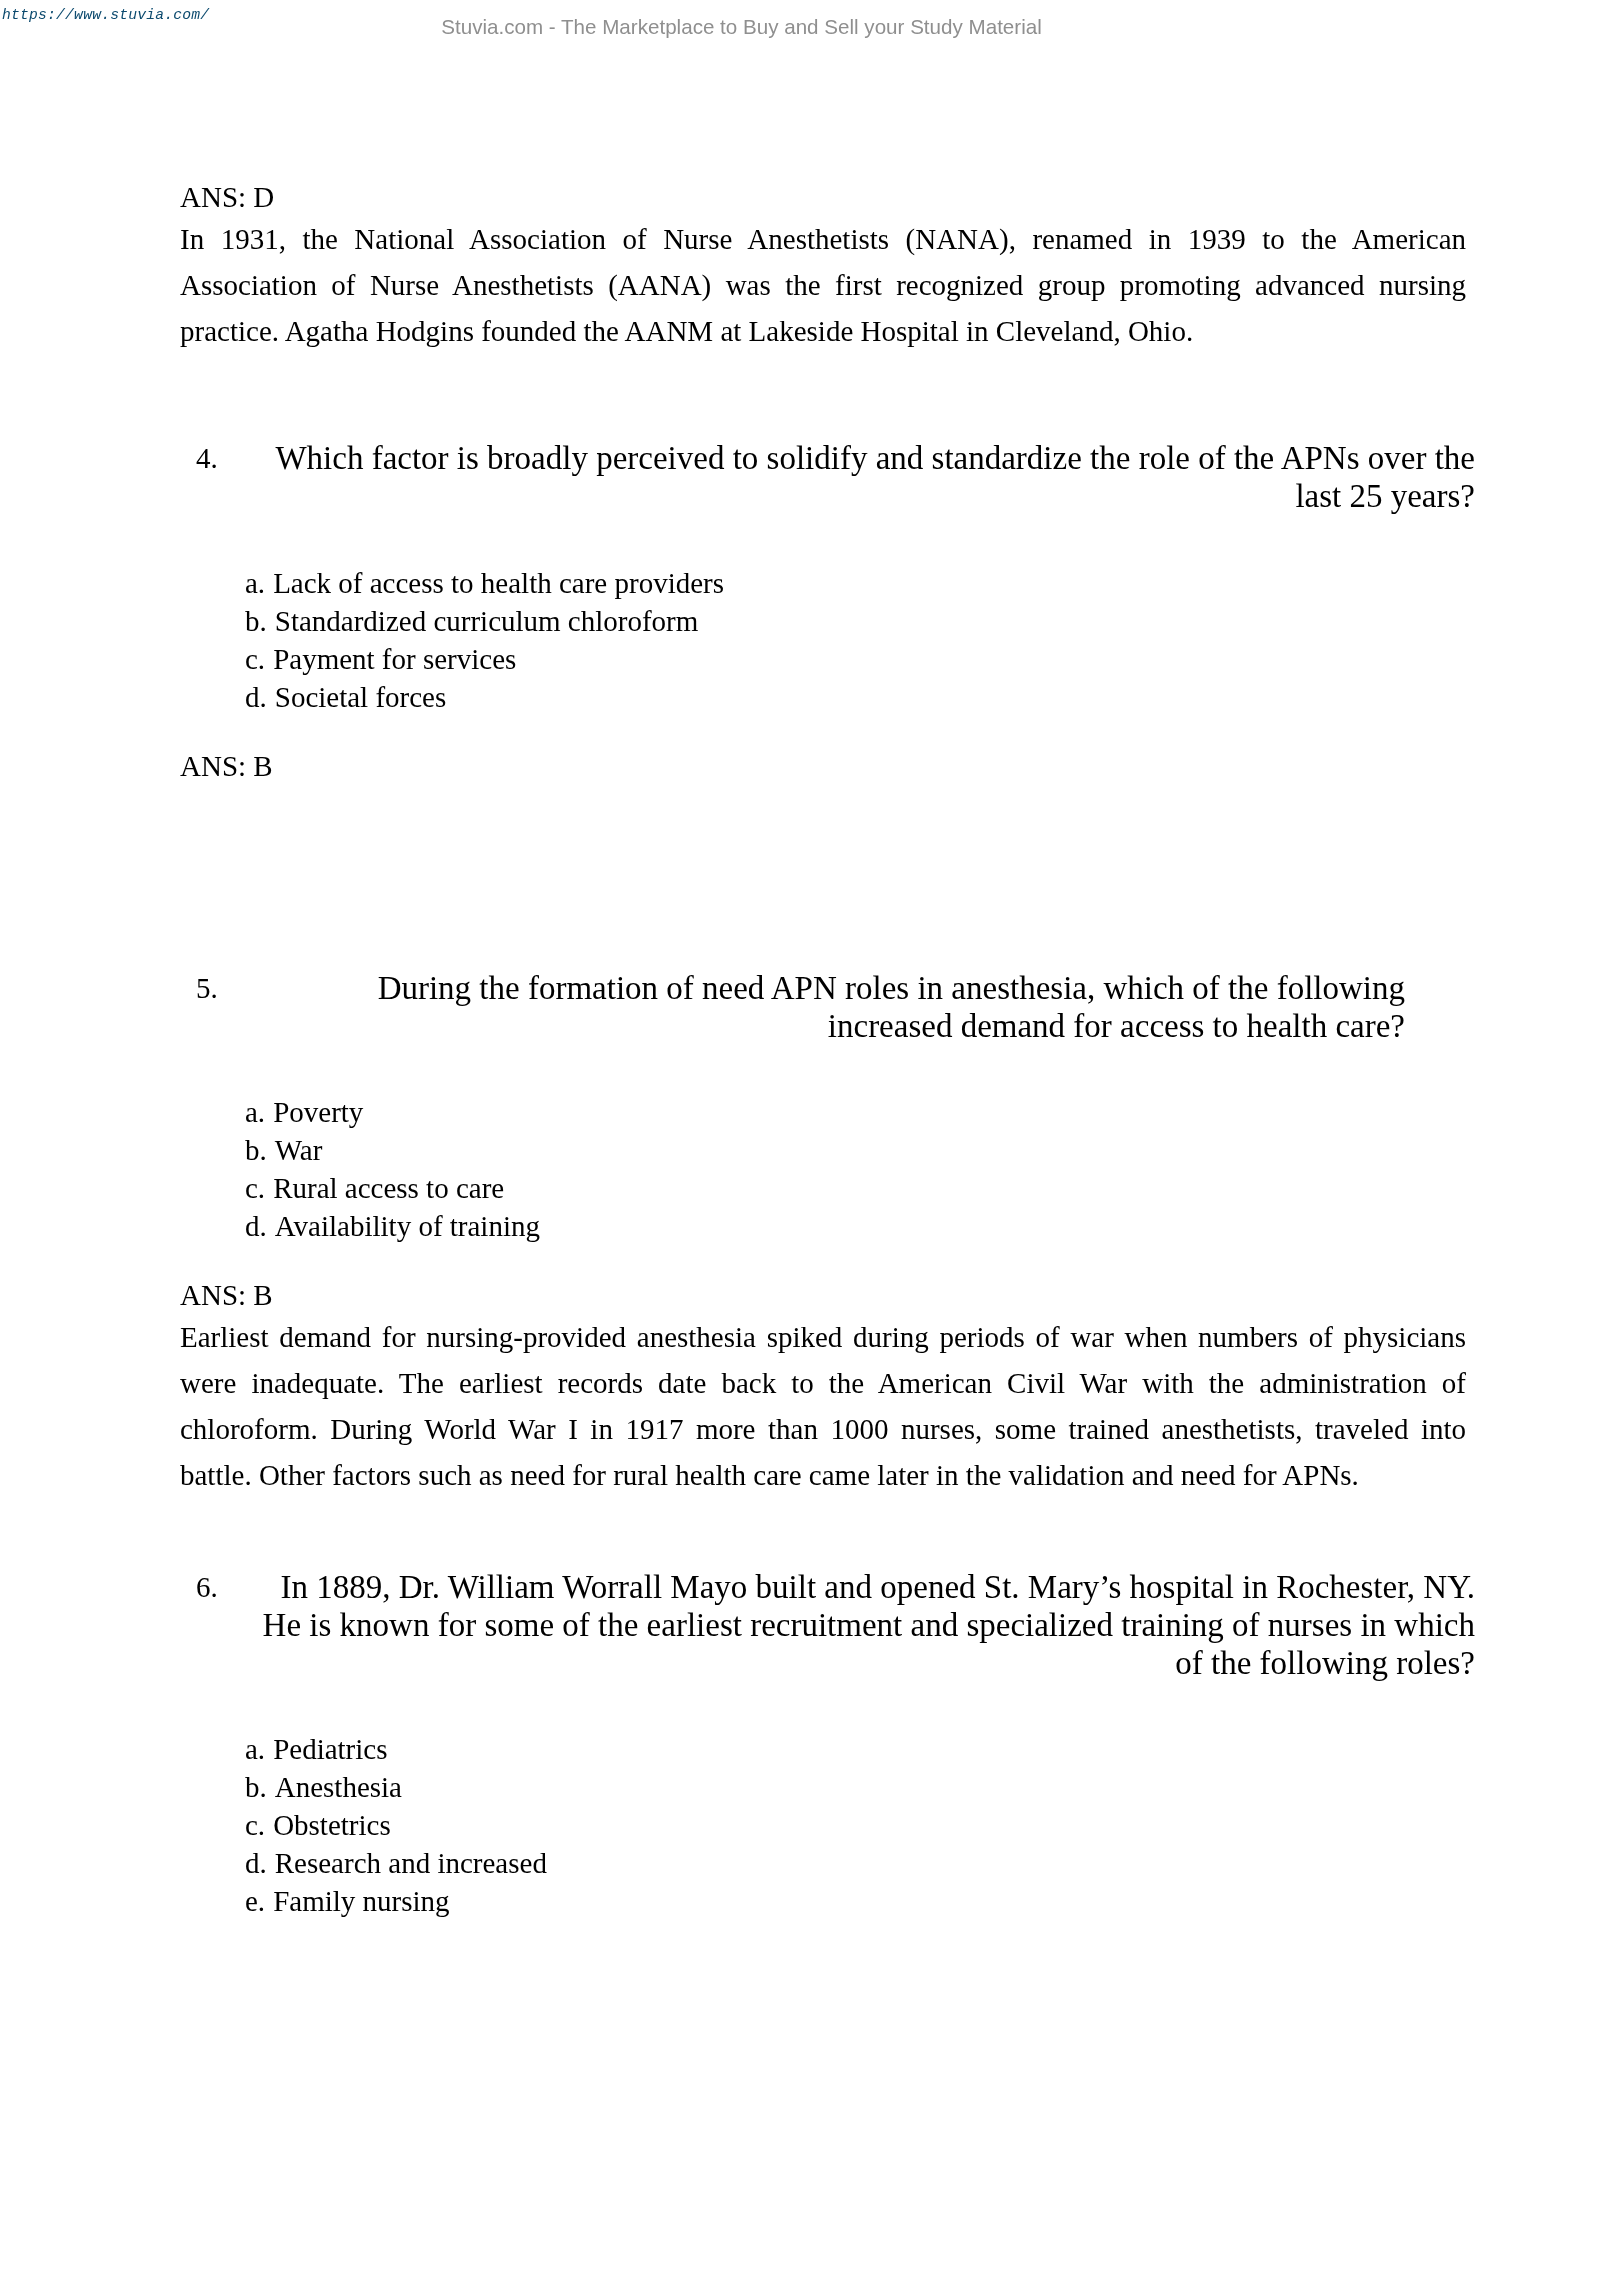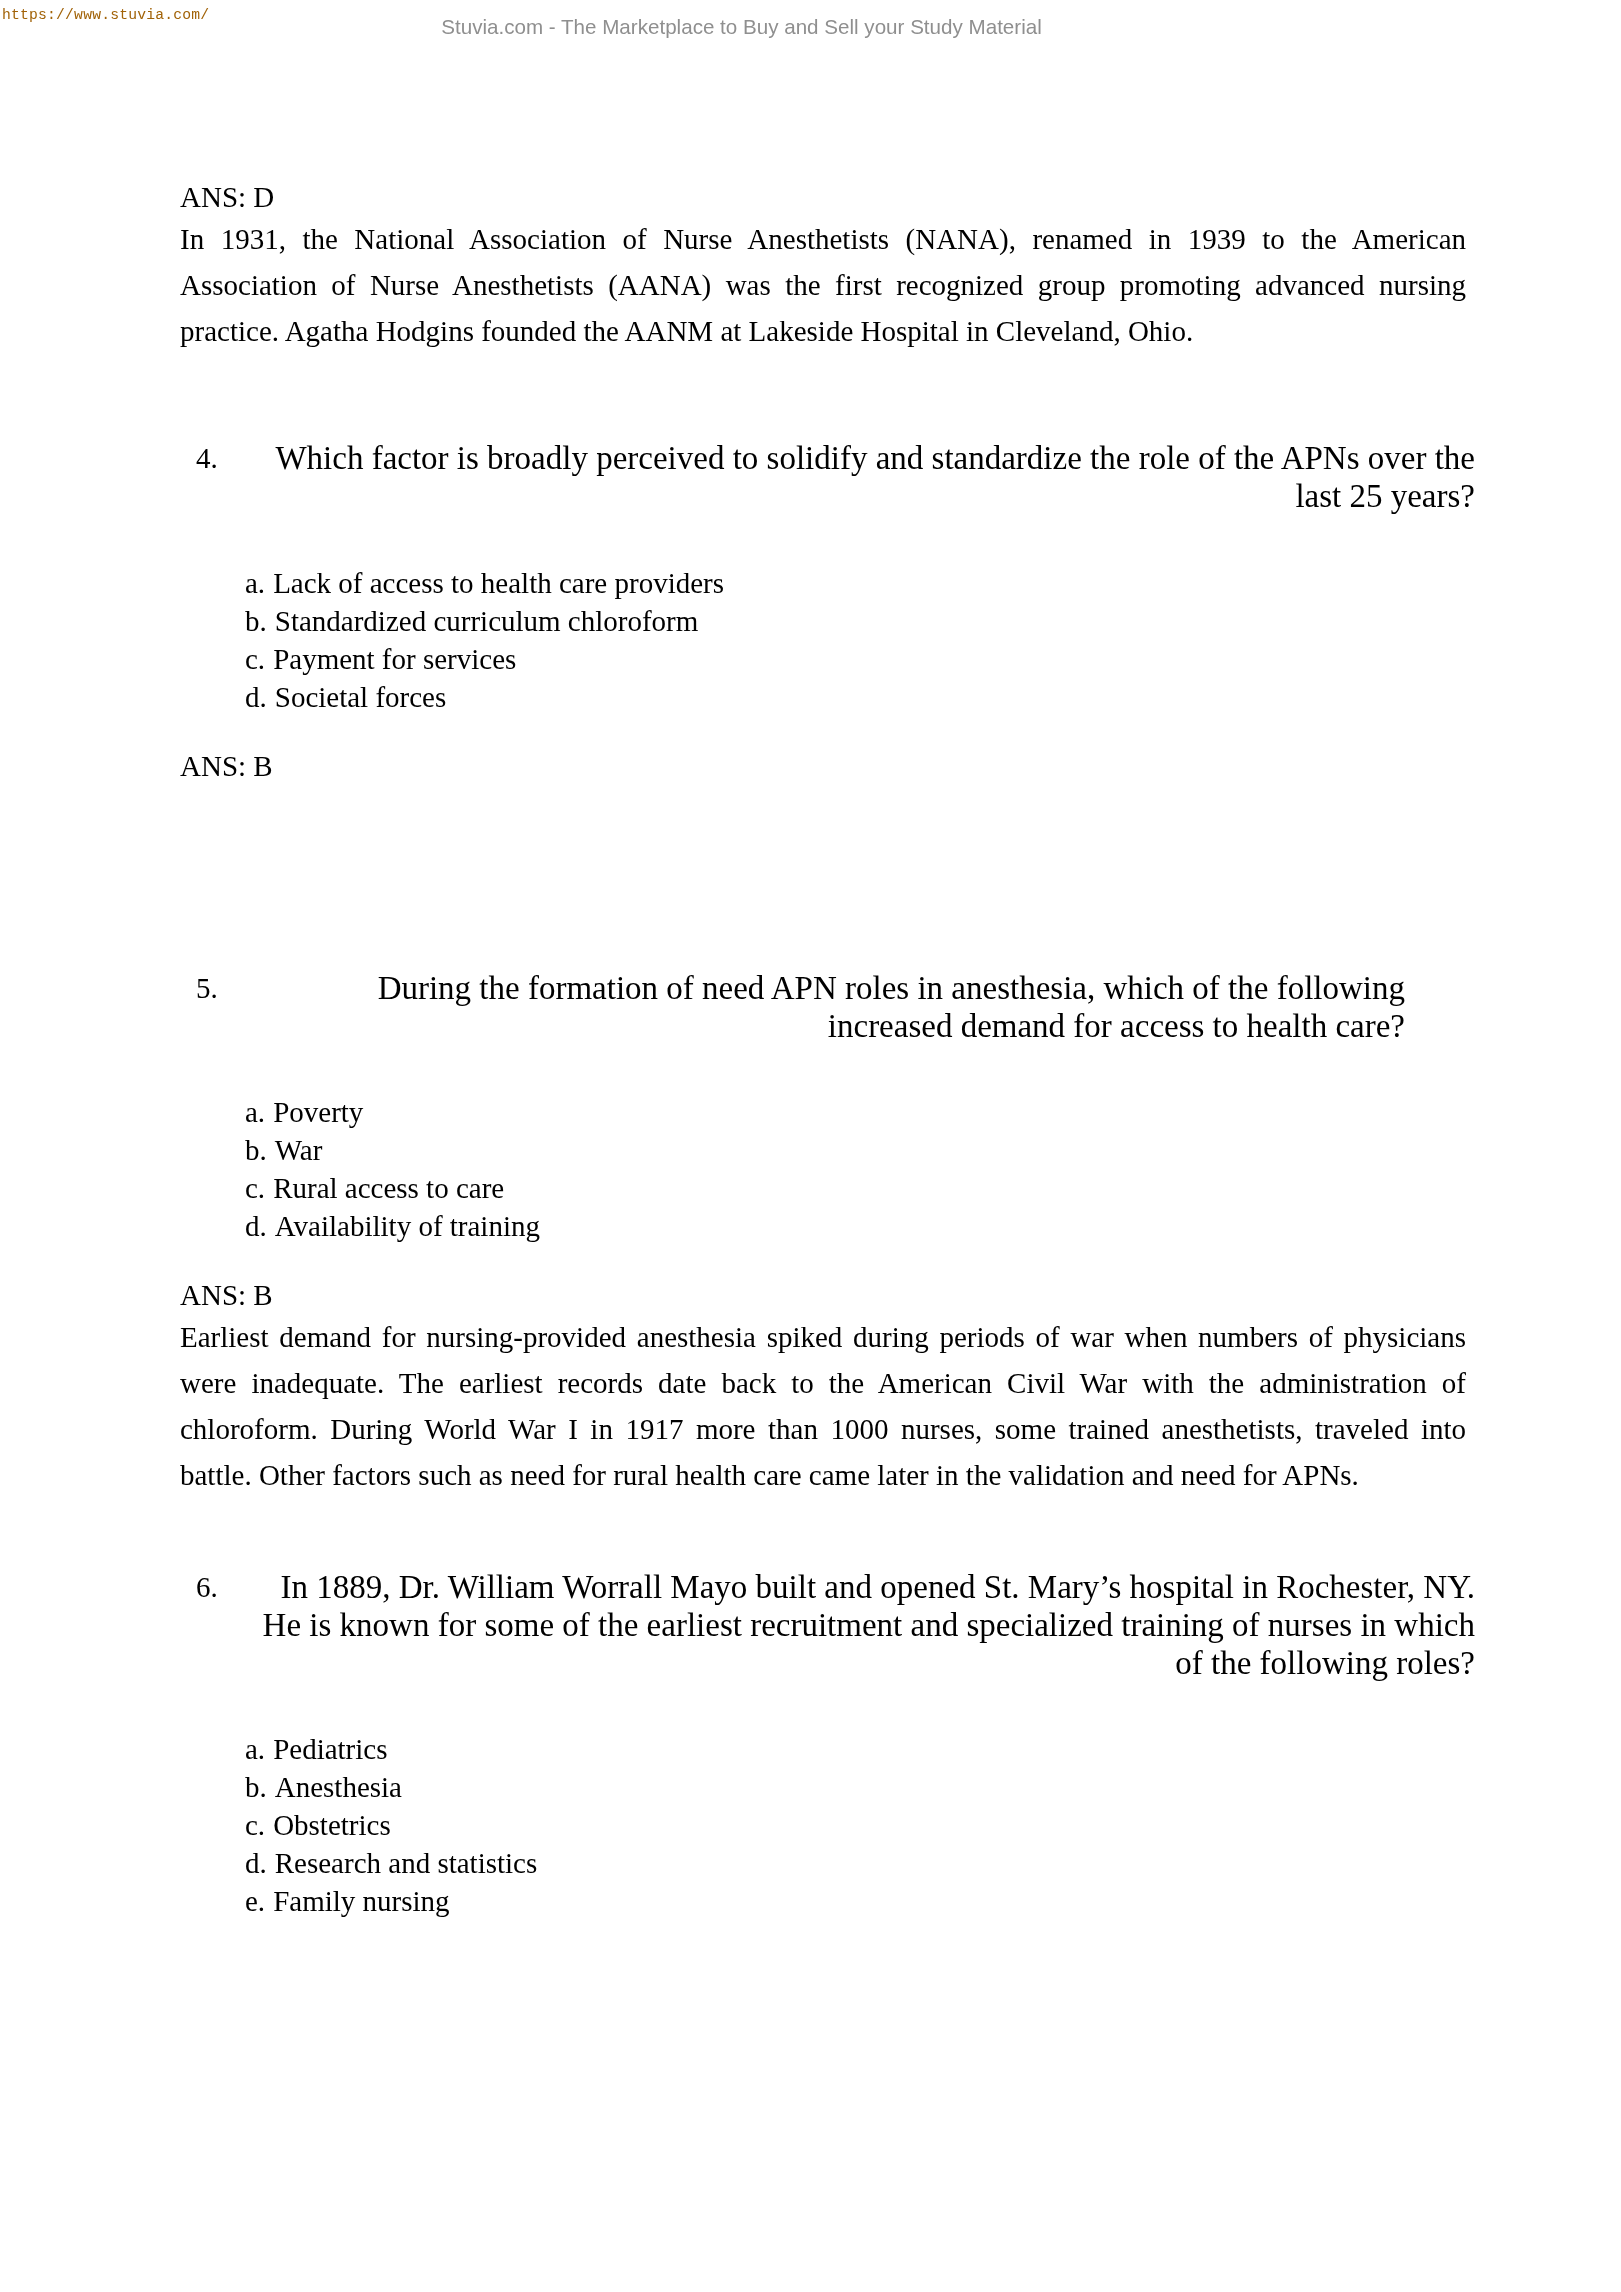--- a/index.html
+++ b/index.html
@@ -25,22 +25,23 @@
     width: 1621px;
     height: 59px;
   }
   .source-url {
     position: absolute;
     top: 6.9px;
     left: 2px;
     font-family: "Liberation Mono", "DejaVu Sans Mono", monospace;
     font-size: 14.7px;
     letter-spacing: 0.2px;
-    color: #a16207;
-    white-space: nowrap;
+    color: #0c4a6e;
+    white-space: nowrap;
+    font-style: italic;
   }
   .header-tagline {
     position: absolute;
     top: 14.7px;
     left: 0;
     width: 1483px;
     text-align: center;
     font-family: "Liberation Sans", "DejaVu Sans", sans-serif;
     font-size: 20.6px;
     color: #8f8f8f;
@@ -218,21 +219,21 @@
     <div class="option-row">
       <div class="option-letter">b.</div>
       <div class="option-text">Anesthesia</div>
     </div>
     <div class="option-row">
       <div class="option-letter">c.</div>
       <div class="option-text">Obstetrics</div>
     </div>
     <div class="option-row">
       <div class="option-letter">d.</div>
-      <div class="option-text">Research and statistics</div>
+      <div class="option-text">Research and increased</div>
     </div>
     <div class="option-row">
       <div class="option-letter">e.</div>
       <div class="option-text">Family nursing</div>
     </div>
   </div>
 
 </div>
 
 

